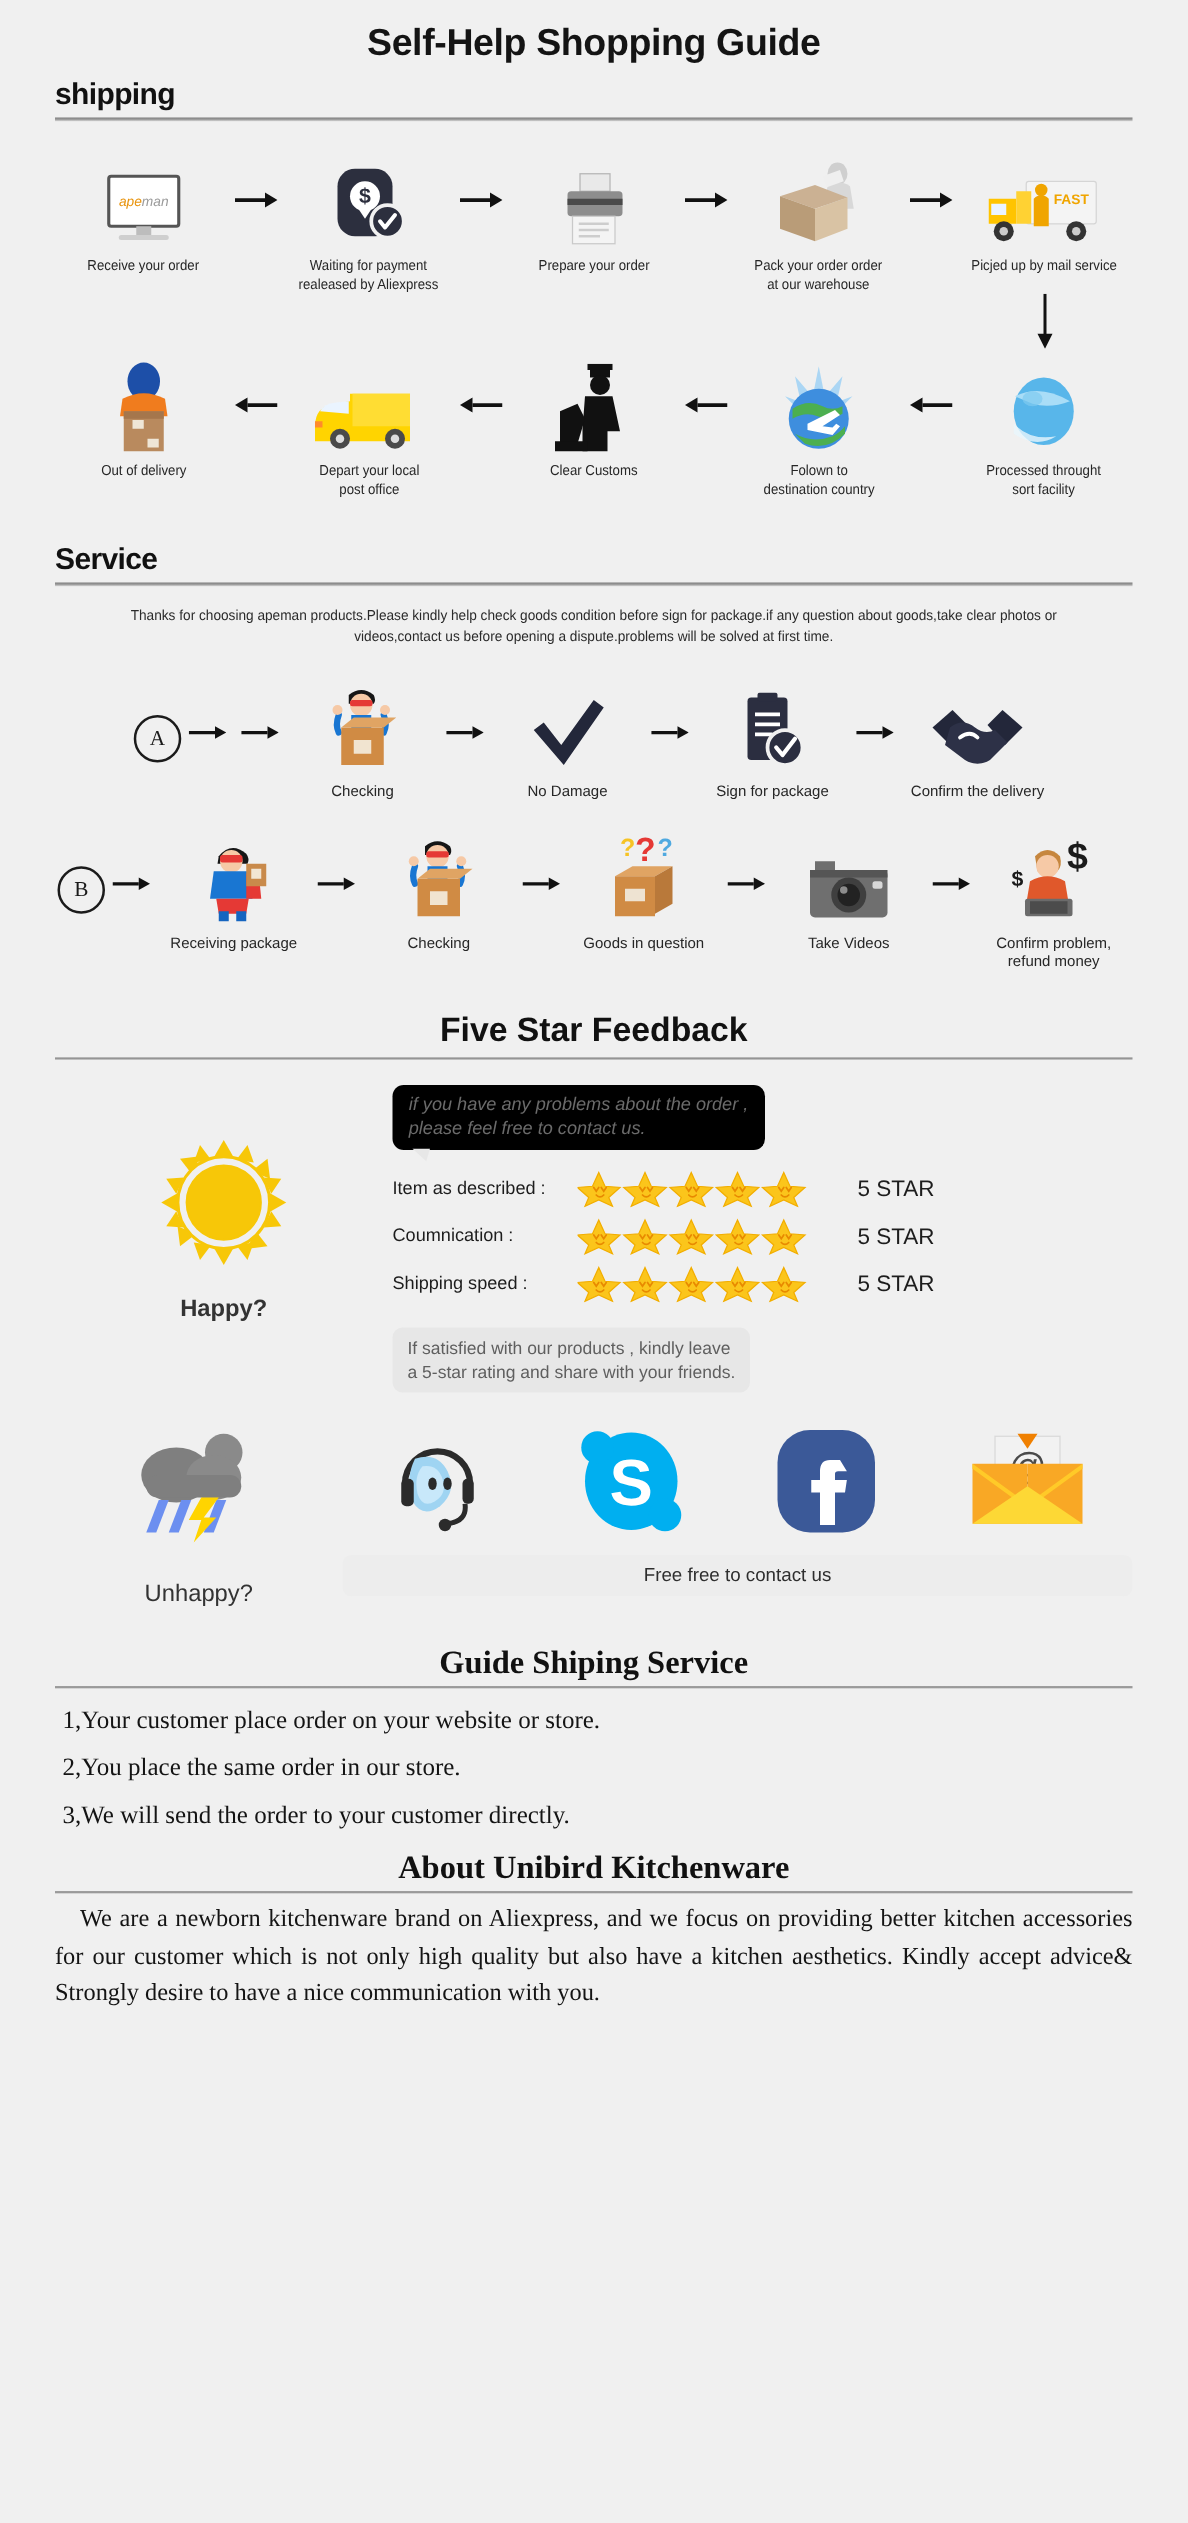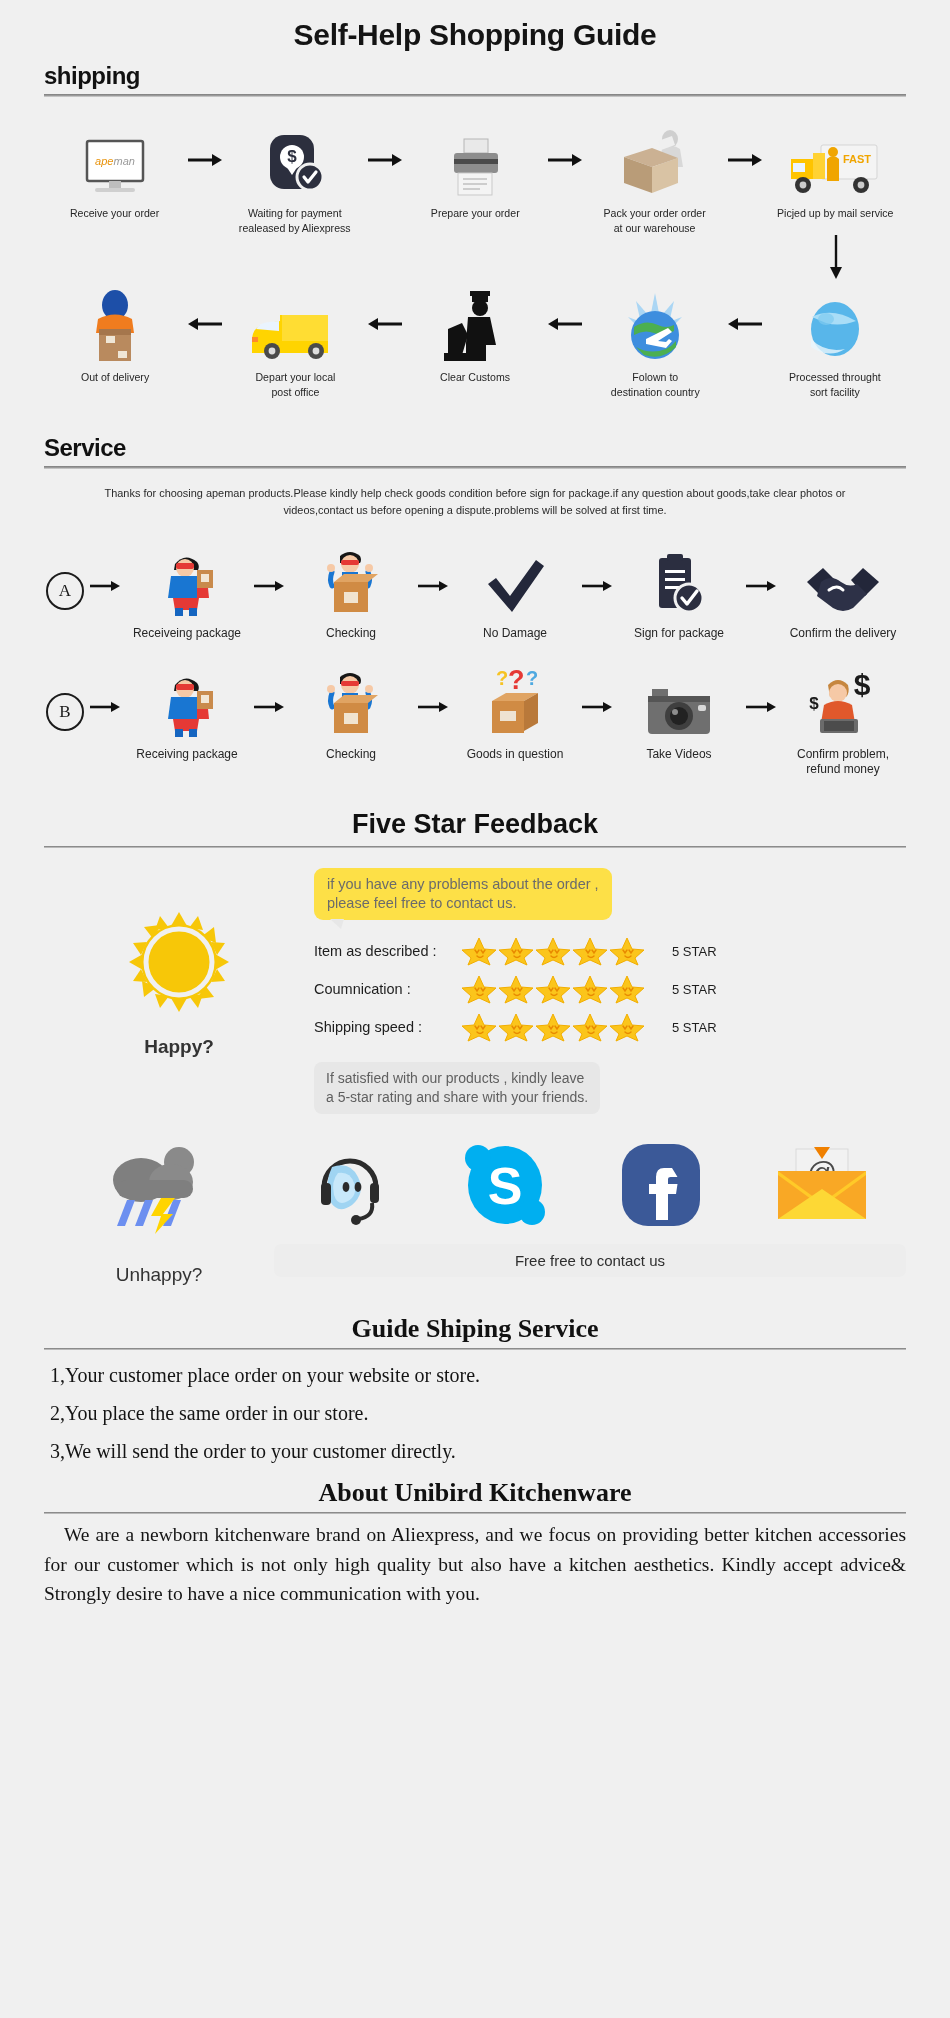--- a/index.html
+++ b/index.html
@@ -69,33 +69,33 @@
   .ab-step{display:flex;flex-direction:column;align-items:center;width:122px;}
   .ab-step .art{height:72px;display:flex;align-items:flex-end;justify-content:center;}
   .ab-step .cap{margin-top:8px;text-align:center;font-size:12px;line-height:1.25;color:#262626;}
 
   
   .fb-wrap{display:flex;padding:14px 44px 0 44px;}
   .fb-left{width:270px;display:flex;flex-direction:column;align-items:center;padding-top:48px;}
   .fb-left .lbl{font-size:19px;font-weight:bold;color:#333;margin-top:18px;}
   .fb-right{flex:1;padding-top:6px;}
   .bubble{
-    background:#fde047;border-radius:9px;padding:7px 13px;color:#6b6b6b;
-    font-size:14.5px;line-height:1.32;display:inline-block;position:relative;
+    background:#000000;border-radius:9px;padding:7px 13px;color:#6b6b6b;
+    font-size:14.5px;line-height:1.32;display:inline-block;position:relative;font-style:italic;
   }
   .bubble.tail:after{
     content:"";position:absolute;left:16px;bottom:-9px;width:0;height:0;
     border-left:11px solid transparent;border-right:3px solid transparent;
     border-top:10px solid #e7e7e7;
   }
   .rating-rows{margin-top:16px;}
   .rating-row{display:flex;align-items:center;margin-bottom:8px;}
   .rating-row .rlbl{width:148px;font-size:14.5px;color:#1d1d1d;}
   .rating-row .stars{width:200px;display:flex;align-items:center;}
-  .rating-row .rval{font-size:13px;color:#1d1d1d;margin-left:10px;text-align:center;}
+  .rating-row .rval{font-size:18px;color:#1d1d1d;margin-left:24px;text-align:center;}
   .bubble2{
     background:#e7e7e7;border-radius:8px;padding:7px 12px;color:#5f5f5f;
     font-size:14px;line-height:1.35;display:inline-block;margin-top:12px;
   }
   .contact-wrap{display:flex;padding:26px 44px 0 44px;align-items:flex-start;}
   .contact-left{width:230px;display:flex;flex-direction:column;align-items:center;gap:20px;}
   .contact-left .lbl{font-size:19px;color:#333;margin-top:4px;}
   .contact-right{flex:1;}
   .socials{display:flex;align-items:center;justify-content:space-around;height:94px;}
   .contact-bar{
@@ -366,37 +366,20 @@
 
   <div class="ab-row" style="margin-top:28px;">
     <div class="ab-badge">A</div>
     <div class="arrow" style="height:72px;margin-top:4px;">
       <svg width="30" height="12">
           <line x1="0" y1="6" x2="21" y2="6" stroke="#111" stroke-width="2.6"></line>
           <polygon points="21,1 30,6 21,11" fill="#111"></polygon>
         </svg>
     </div>
 
-    <div class="ab-step">
-      <div class="art">
-        <svg width="60" height="70" viewBox="0 0 60 70">
-          <path d="M18 16 q10 -12 22 -2 q3 4 1 8 l-24 0 z" fill="#161616"></path>
-          <circle cx="28" cy="20" r="9" fill="#f6c9a6"></circle>
-          <rect x="19" y="15" width="18" height="6" rx="2" fill="#e53935"></rect>
-          <path d="M14 28 l28 0 3 22 -34 0 z" fill="#1976d2"></path>
-          <path d="M40 30 l10 0 2 20 -12 0 z" fill="#e53935"></path>
-          <rect x="40" y="22" width="16" height="18" fill="#c98a4b"></rect>
-          <rect x="44" y="26" width="8" height="8" fill="#f2e6d4"></rect>
-          <path d="M16 50 l26 0 -2 12 -22 0 z" fill="#e53935"></path>
-          <rect x="18" y="60" width="8" height="8" fill="#1565c0"></rect>
-          <rect x="32" y="60" width="8" height="8" fill="#1565c0"></rect>
-        </svg>
-      </div>
-      <div class="cap">Receiveing package</div>
-    </div>
 
     <div class="arrow" style="height:72px;margin-top:4px;">
       <svg width="30" height="12">
           <line x1="0" y1="6" x2="21" y2="6" stroke="#111" stroke-width="2.6"></line>
           <polygon points="21,1 30,6 21,11" fill="#111"></polygon>
         </svg>
     </div>
 
     <div class="ab-step">
       <div class="art">

